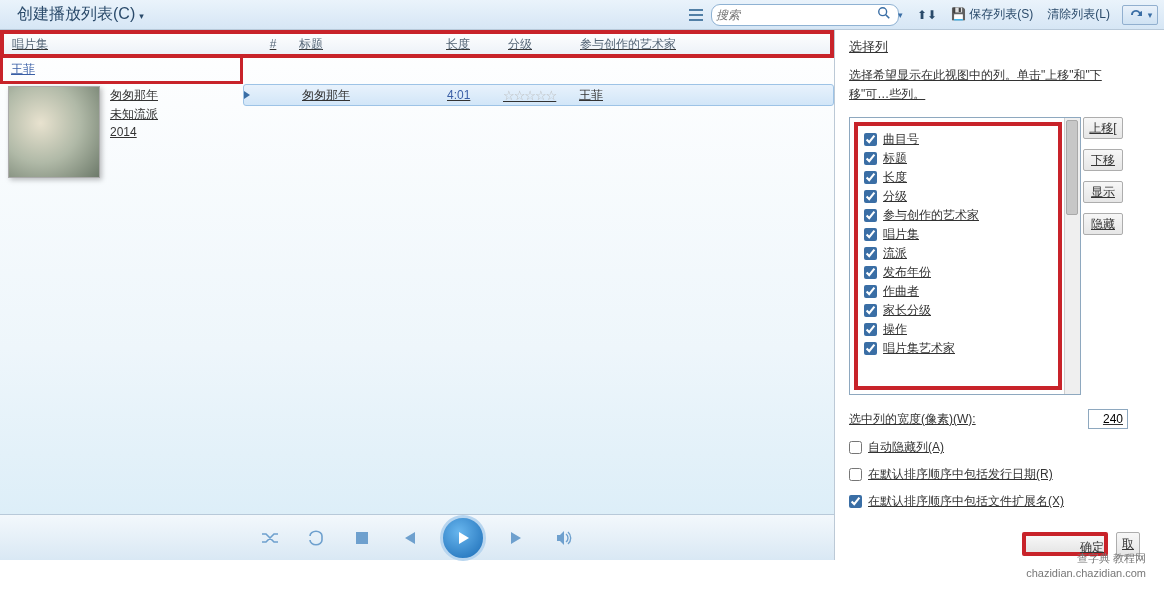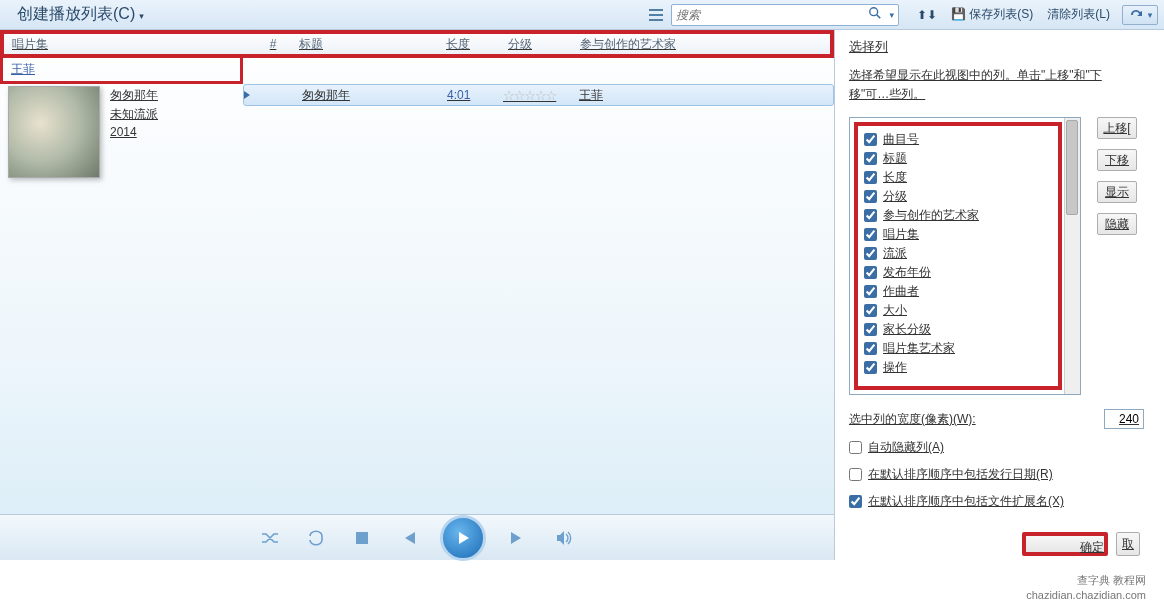--- a/index.html
+++ b/index.html
@@ -40,25 +40,25 @@
     .toolbar-spacer { flex: 1; }
     .toolbar-ico-btn {
       width: 22px; height: 20px;
       background: transparent;
       border: 1px solid transparent;
       border-radius: 2px;
       display: flex; align-items: center; justify-content: center;
       cursor: pointer;
     }
     .search-box {
-      width: 228px;
+      width: 188px;
       height: 22px;
       background: #fff;
       border: 1px solid #8fb2d3;
-      border-radius: 2px;
+      border-radius: 9px;
       display: flex;
       align-items: center;
       padding: 1px 4px;
     }
     .search-box input {
       flex: 1;
       border: none;
       outline: none;
       font-style: italic;
       color: #888;
@@ -202,21 +202,21 @@
       background: radial-gradient(circle at 40% 35%,#68b6ee,#1a6bb5);
       border: 3px solid #b7d5ef;
       color: #fff;
       font-size: 16px;
     }
     
     .dlg-title { font-size: 13px; color: #333; margin-bottom: 10px; }
     .dlg-instr { font-size: 12px; color: #333; margin-bottom: 14px; line-height: 1.55; padding-right: 6px; }
     .columns-container {
       display: flex;
-      gap: 16px;
+      gap: 2px;
     }
     .columns-box {
       border: 1px solid #8ea8bf;
       width: 232px;
       height: 278px;
       padding: 2px 0;
       background: #fff;
       position: relative;
       overflow: hidden;
     }
@@ -297,21 +297,21 @@
       line-height: 22px;
       text-align: center;
     }
     .action-btn.ok {
       border: 4px solid #c8232a;
       text-align: right;
     }
     .watermark {
       position: absolute;
       right: 18px;
-      bottom: 4px;
+      bottom: 26px;
       font-size: 11px;
       color: #777;
       text-align: right;
       line-height: 1.3;
     }
   </style>
 </head>
 <body>
 
 <div class="top-toolbar">
@@ -460,50 +460,46 @@
             <div class="col-item">
               <input type="checkbox" checked="" style="">
               <span>发布年份</span>
             </div>
             <div class="col-item">
               <input type="checkbox" checked="" style="">
               <span>作曲者</span>
             </div>
             <div class="col-item">
               <input type="checkbox" checked="" style="">
-              <span>大小</span>
-            </div>
-            <div class="col-item">
-              <input type="checkbox" checked="" style="">
               <span>家长分级</span>
             </div>
             <div class="col-item">
               <input type="checkbox" checked="" style="">
+              <span>操作</span>
+            </div>
+            <div class="col-item">
+              <input type="checkbox" checked="" style="">
               <span>唱片集艺术家</span>
-            </div>
-            <div class="col-item">
-              <input type="checkbox" checked="" style="">
-              <span>操作</span>
             </div>
           </div>
         <div class="scroll-track">
           <div class="scroll-thumb"></div>
         </div>
       </div>
       <div class="sidebtn-col">
         <div class="side-btn">上移[</div>
         <div class="side-btn">下移</div>
         <div class="side-btn">显示</div>
         <div class="side-btn">隐藏</div>
       </div>
     </div>
 
     <div class="width-row">
       <span>选中列的宽度(像素)(W):</span>
-      <input class="width-input" type="text" style="margin-left: auto; margin-right: 4px;" value="240">
+      <input class="width-input" type="text" style="margin-left: auto; margin-right: 20px;" value="240">
     </div>
 
     <div class="check-row">
       <input type="checkbox" id="c1" style="">
       <label for="c1">自动隐藏列(A)</label>
     </div>
     <div class="check-row">
       <input type="checkbox" id="c2" style="">
       <label for="c2">在默认排序顺序中包括发行日期(R)</label>
     </div>

